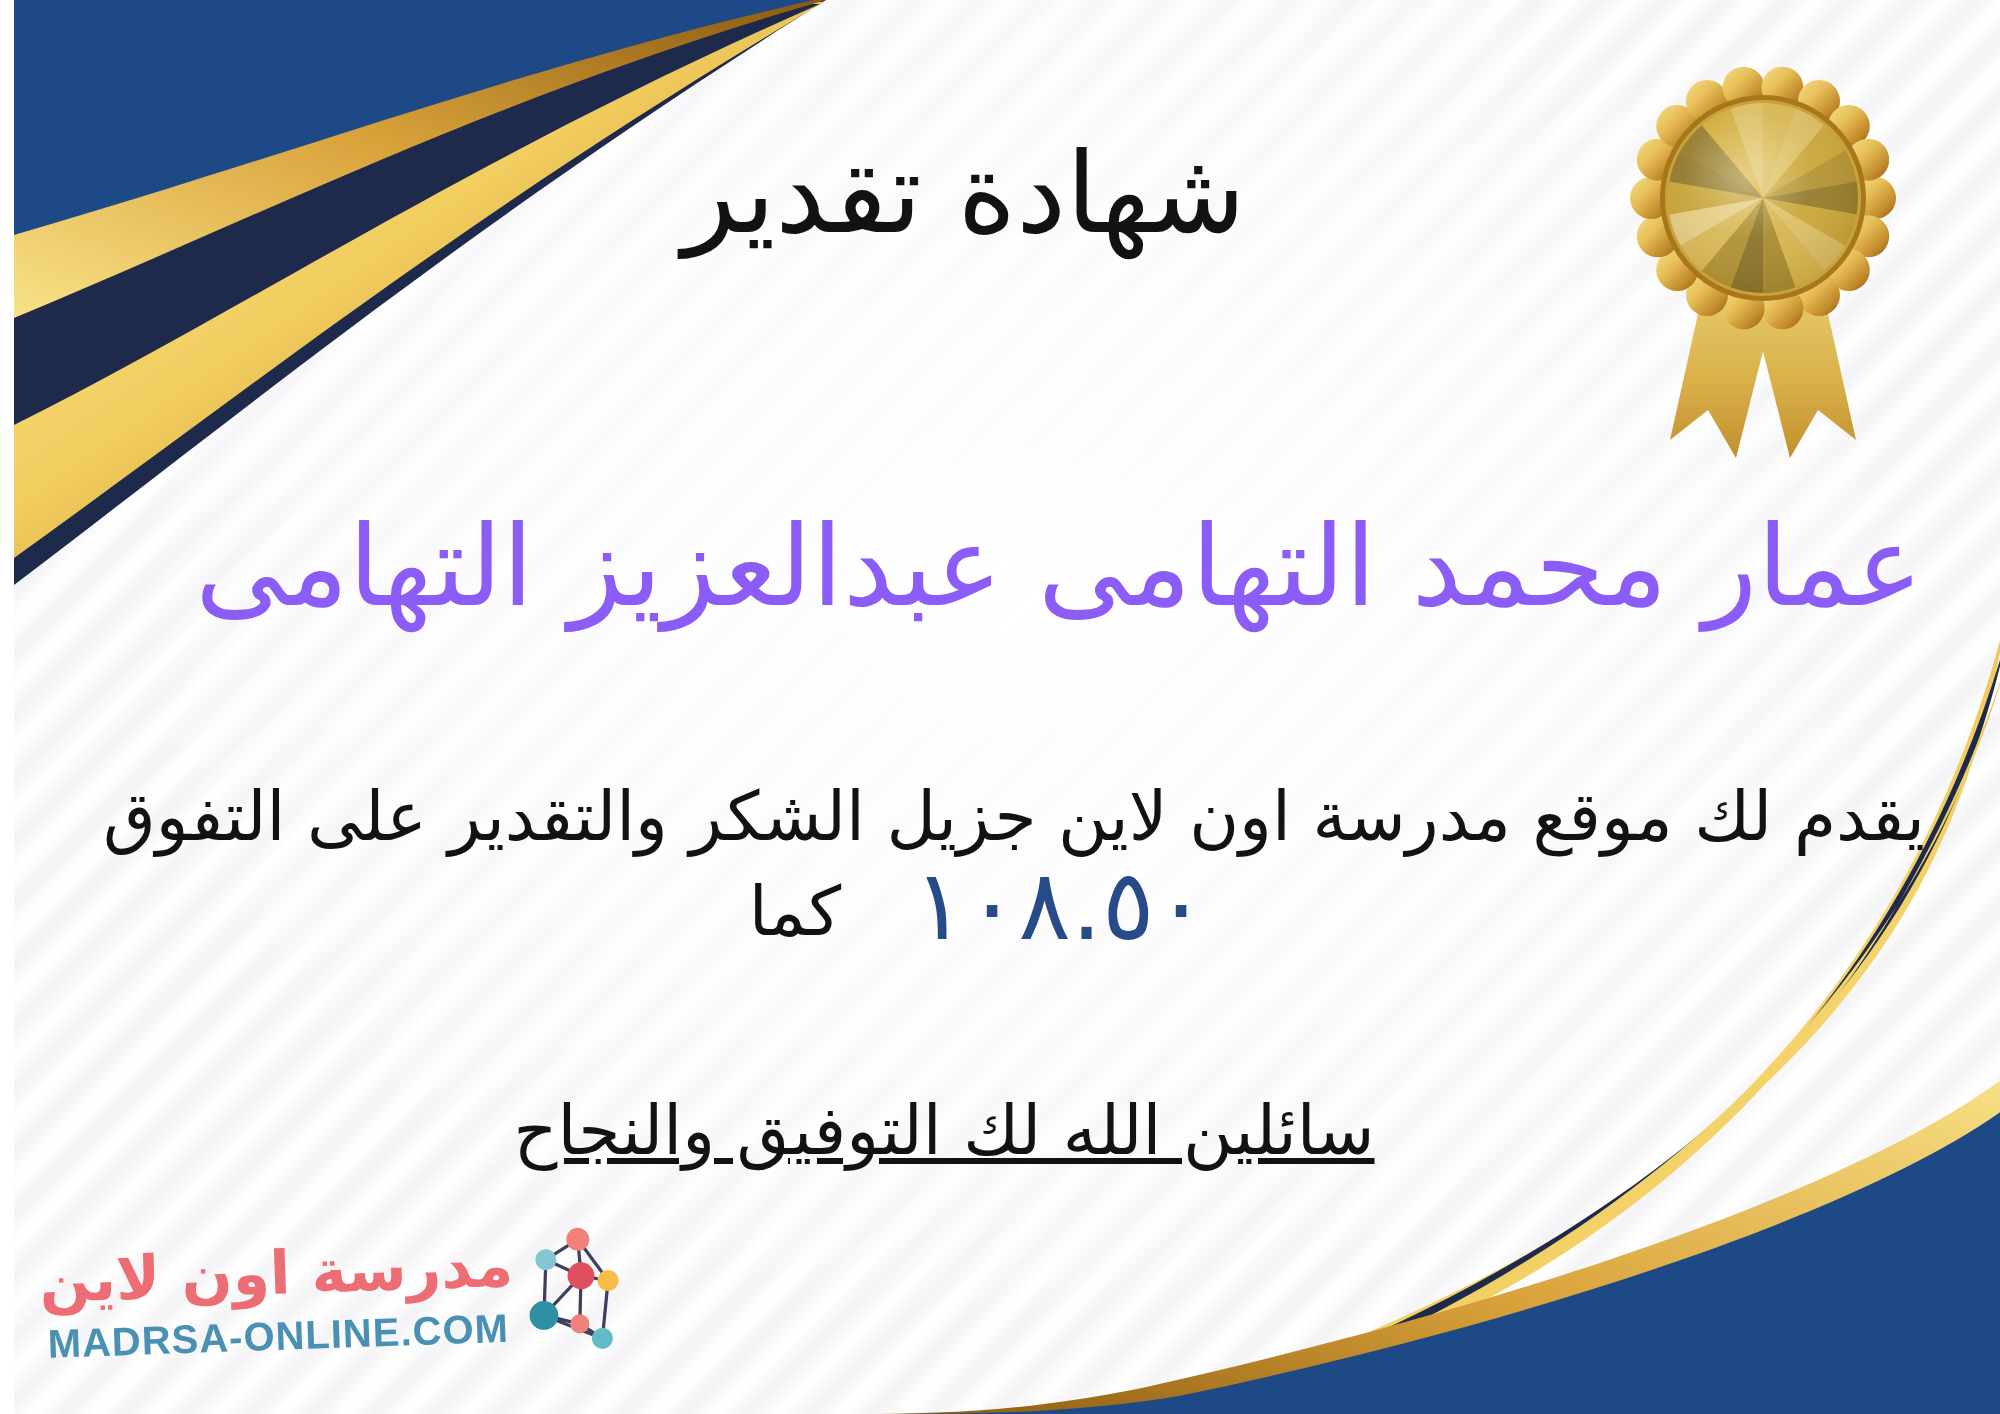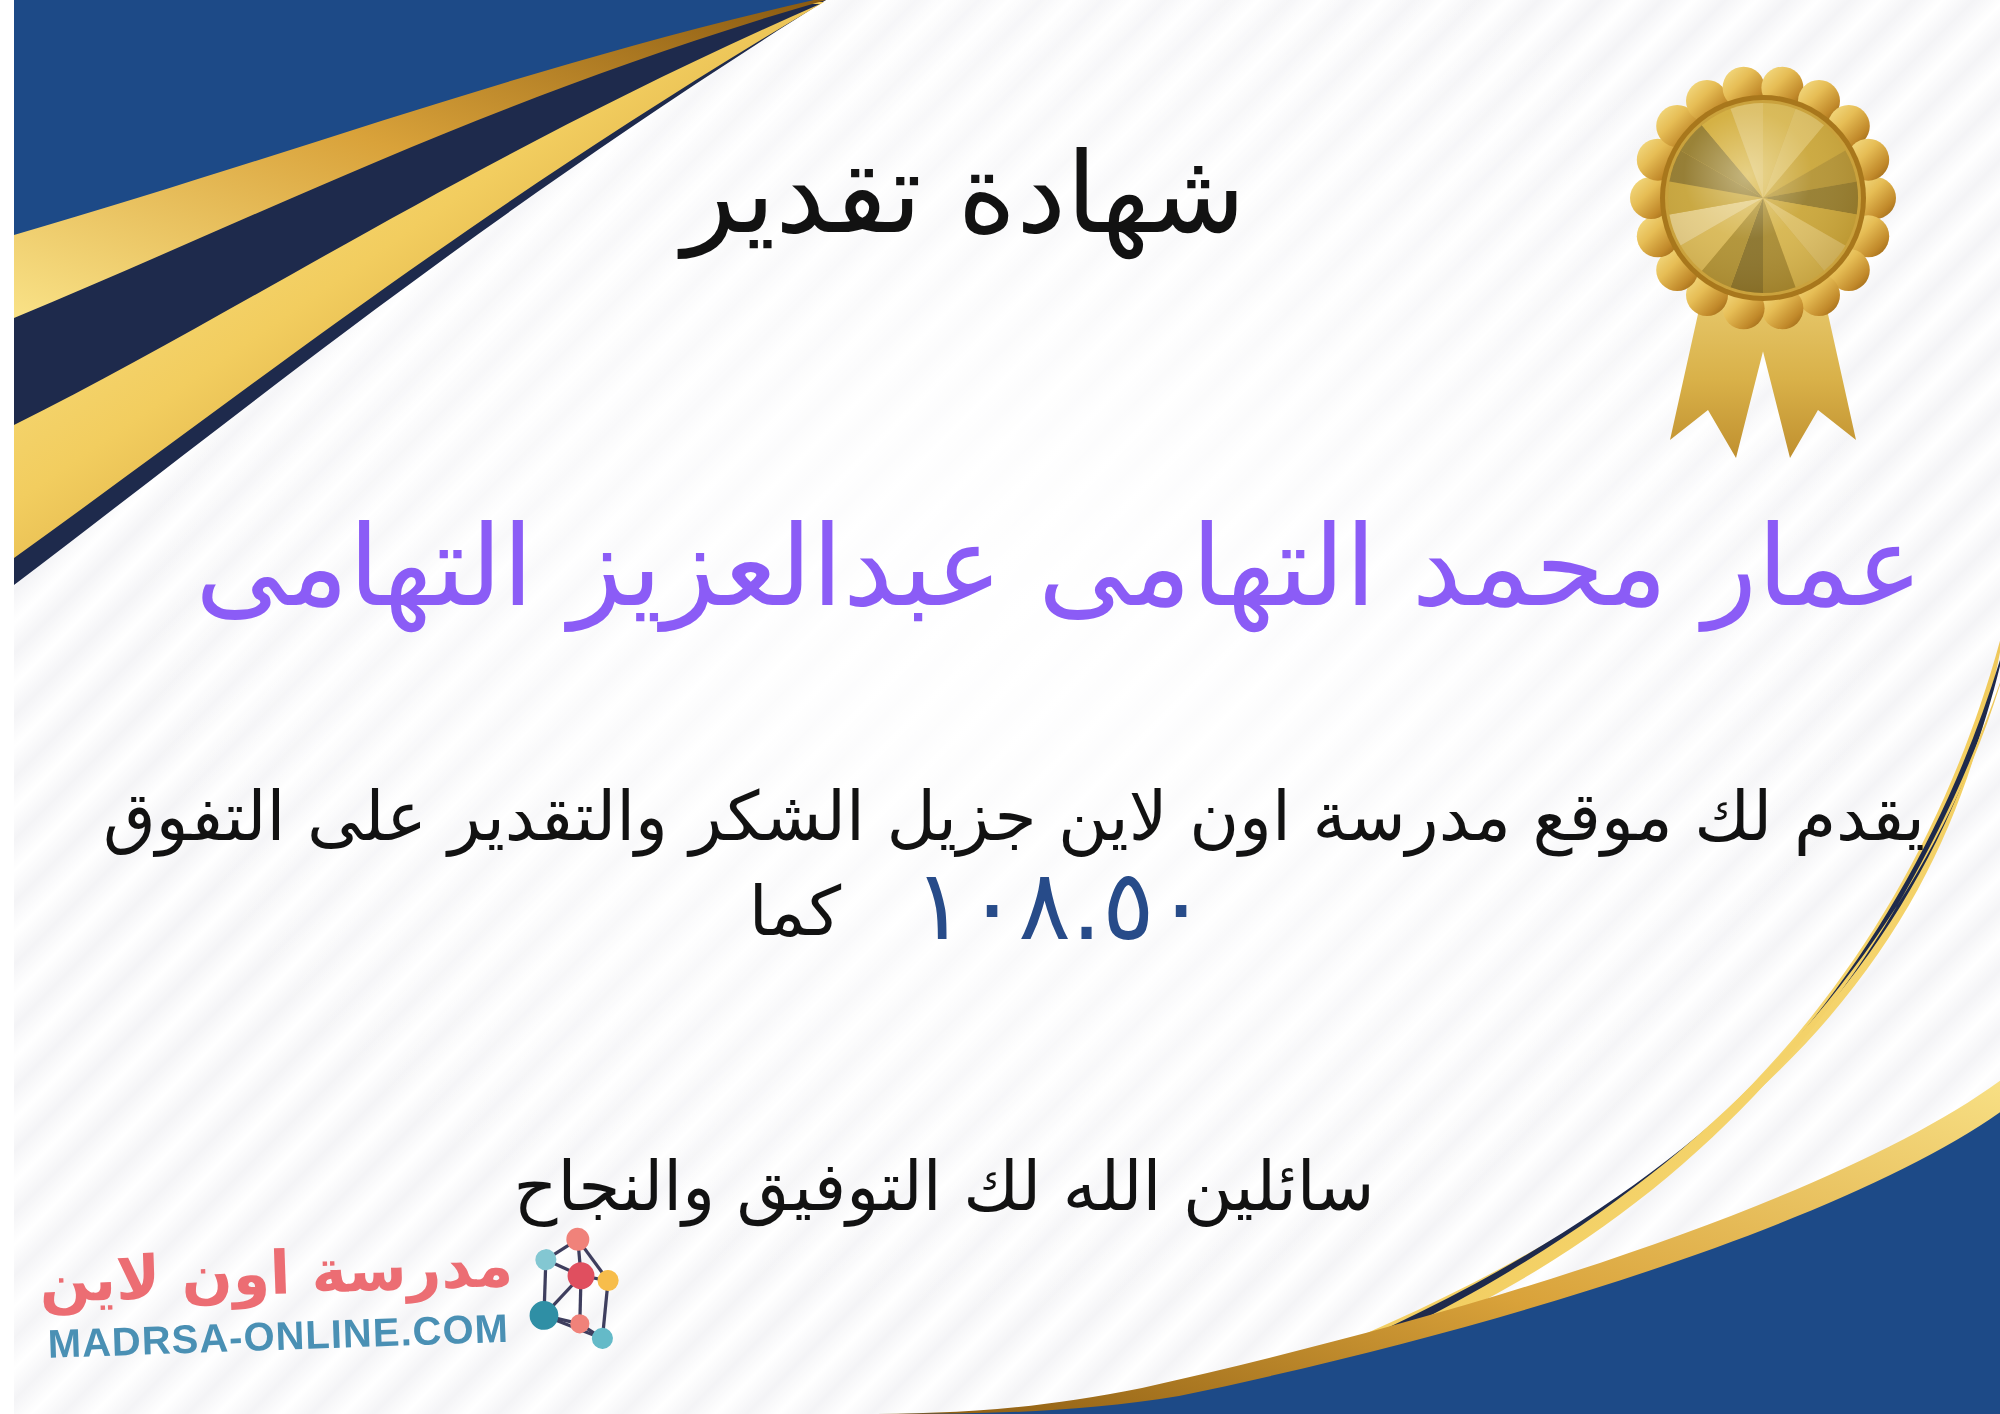--- a/index.html
+++ b/index.html
@@ -18,21 +18,21 @@
     background:radial-gradient(ellipse at 50% 42%,rgba(255,255,255,.95) 0%,rgba(255,255,255,0) 65%);
   }
   svg.corners{position:absolute;inset:0;pointer-events:none;}
   .txt{position:absolute;direction:rtl;text-align:center;white-space:nowrap;color:#121212;}
   .title{top:118px;left:60px;right:160px;font-size:112px;line-height:1.35;}
   .name{top:488px;left:90px;right:0;font-size:112px;line-height:1.4;color:#8b5cf6;}
   .bodyline{left:30px;right:30px;font-size:68px;line-height:1.5;}
   .line1{top:766px;}
   .line2{top:838px;display:flex;justify-content:center;align-items:center;}
   .line3{top:972px;}
-  .closing{top:1136px;left:0;right:140px;}
+  .closing{top:1080px;left:0;right:140px;text-decoration:underline;}
   .score{
     font-size:98px;color:#274b89;margin:0 72px;letter-spacing:3px;position:relative;top:-6px;
   }
   .logo{
     position:absolute;left:26px;top:1234px;display:flex;align-items:center;gap:10px;
     transform:rotate(-2deg);
   }
   .logo-text{display:flex;flex-direction:column;align-items:center;}
   .logo-ar{font-size:60px;font-weight:700;color:#ec6d73;direction:rtl;line-height:1.1;white-space:nowrap;}
   .logo-en{font-family:"Liberation Sans",sans-serif;font-size:40px;font-weight:700;color:#4a90b4;letter-spacing:1px;margin-top:8px;white-space:nowrap;}

